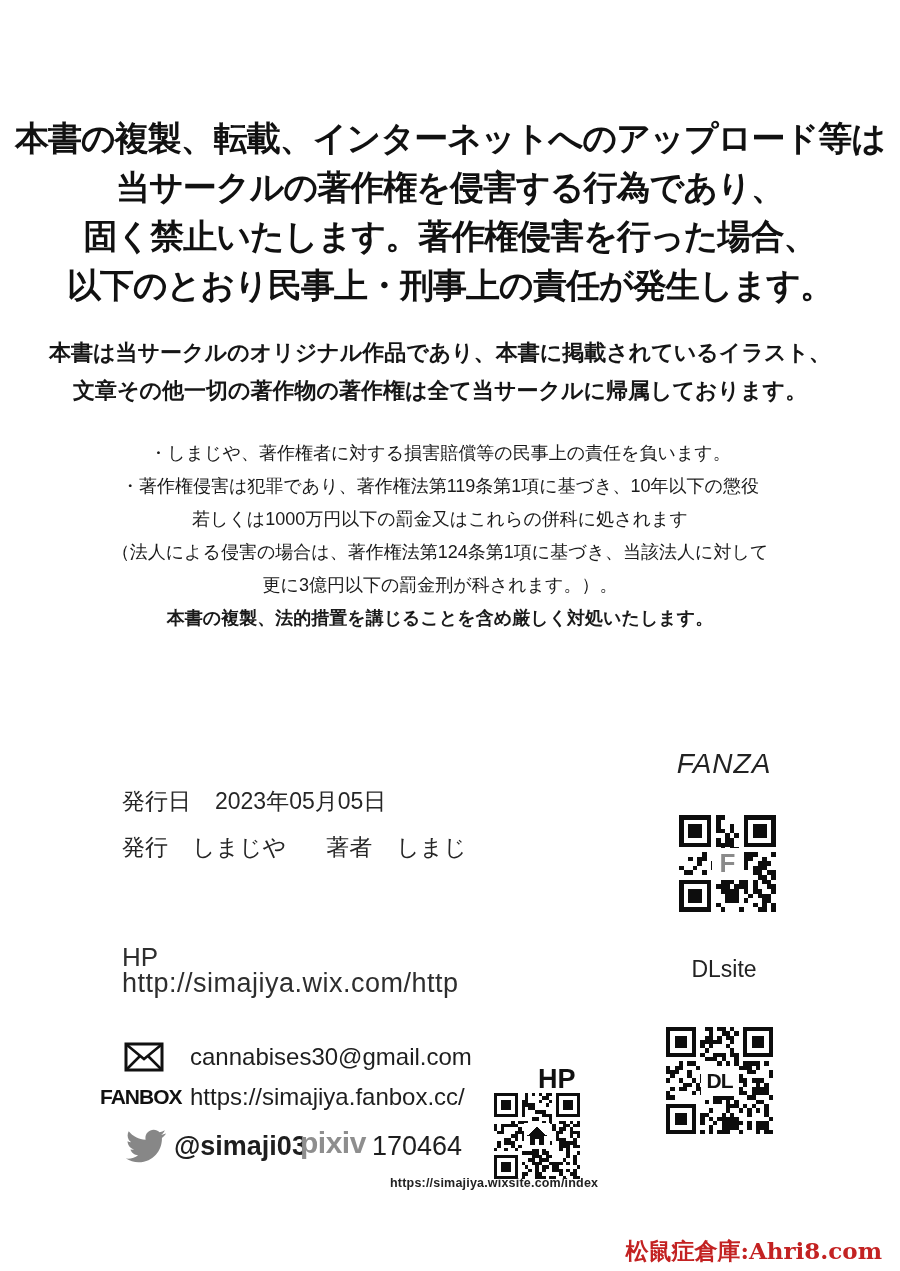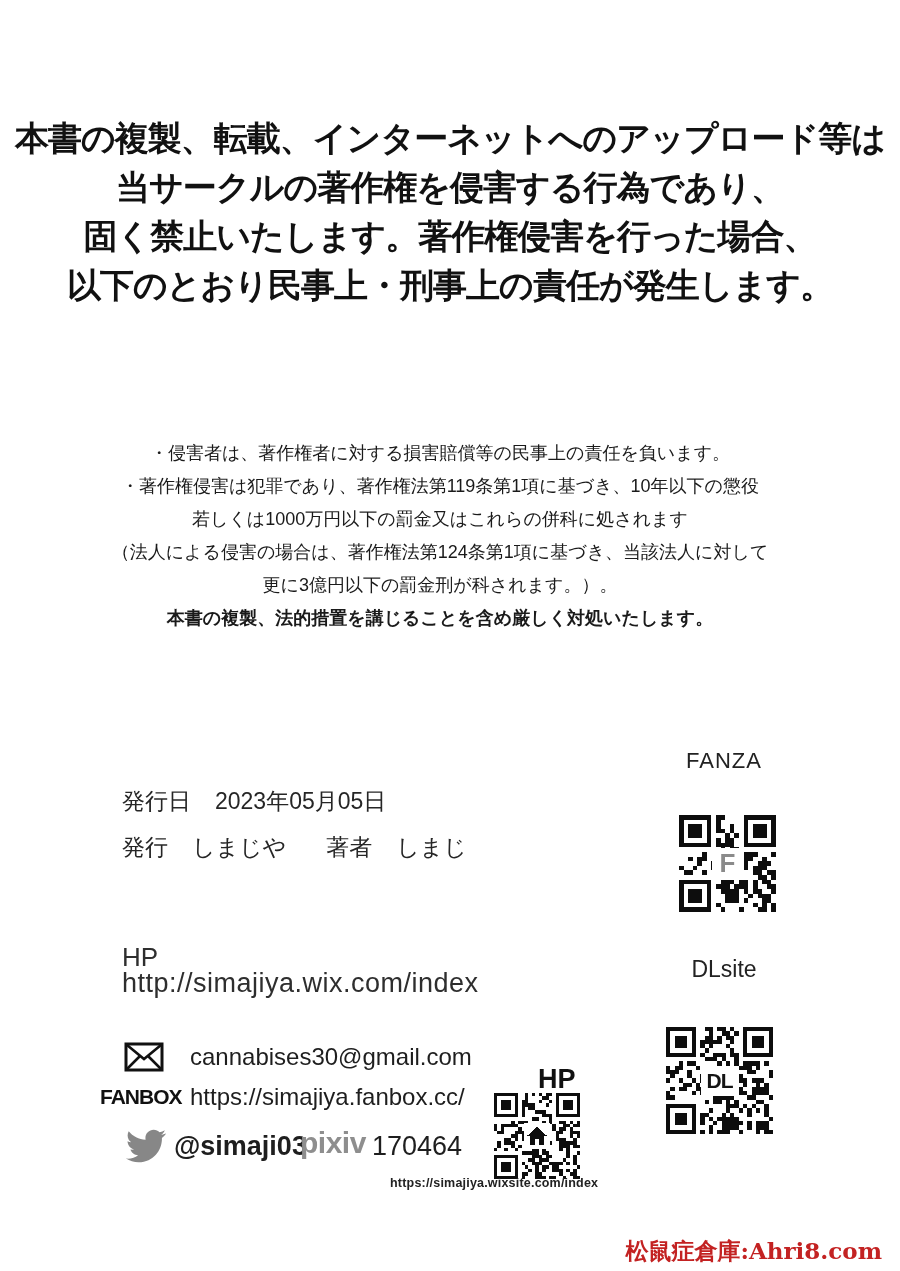--- a/index.html
+++ b/index.html
@@ -32,21 +32,21 @@
   .fanbox-logo{position:absolute;left:100px;top:1085px;font-size:21px;font-weight:800;
     letter-spacing:-1px;color:#111;}
   .fanbox-url{position:absolute;left:190px;top:1083px;font-size:24px;color:#1e1e1e;}
   .twitter-icon{position:absolute;left:124px;top:1126px;}
   .twitter-handle{position:absolute;left:174px;top:1131px;font-size:27px;color:#1e1e1e;font-weight:bold;}
   .pixiv-logo{position:absolute;left:300px;top:1126px;font-size:30px;font-weight:600;
     color:#8e8e8e;letter-spacing:-.5px;}
   .pixiv-id{position:absolute;left:372px;top:1131px;font-size:27px;color:#1e1e1e;}
   
   .fanza-label{position:absolute;left:664px;top:748px;width:120px;text-align:center;
-    font-size:22px;letter-spacing:1px;color:#222;}
+    font-size:28px;letter-spacing:1px;color:#222;font-style:italic;}
   .dlsite-label{position:absolute;left:664px;top:956px;width:120px;text-align:center;
     font-size:23px;color:#222;}
   .hpqr-label{position:absolute;left:538px;top:1064px;font-size:27px;font-weight:700;color:#111;}
   .hpqr-caption{position:absolute;left:390px;top:1176px;font-size:12.5px;font-weight:700;
     letter-spacing:.2px;color:#222;}
   
   .qr{position:absolute;background:#fff;}
   .qr svg{display:block;width:100%;height:100%;shape-rendering:crispEdges;fill:#0d0d0d;}
   .qr-fanza{left:679px;top:814px;width:97px;height:99px;}
   .qr-dlsite{left:666px;top:1027px;width:107px;height:107px;}
@@ -66,40 +66,44 @@
 
 <div class="page">
 
   <div class="heading">
     <div>本書の複製、転載、インターネットへのアップロード等は</div>
     <div>当サークルの著作権を侵害する行為であり、</div>
     <div>固く禁止いたします。著作権侵害を行った場合、</div>
     <div>以下のとおり民事上・刑事上の責任が発生します。</div>
   </div>
 
+  <div class="ownership">
+    <div>本書は当サークルのオリジナル作品であり、本書に掲載されているイラスト、</div>
+    <div>文章その他一切の著作物の著作権は全て当サークルに帰属しております。</div>
+  </div>
 
   <div class="legal">
-    <div>・侵害者は、著作権者に対する損害賠償等の民事上の責任を負います。</div>
+    <div>・しまじや、著作権者に対する損害賠償等の民事上の責任を負います。</div>
     <div>・著作権侵害は犯罪であり、著作権法第119条第1項に基づき、10年以下の懲役</div>
     <div>若しくは1000万円以下の罰金又はこれらの併科に処されます</div>
     <div>（法人による侵害の場合は、著作権法第124条第1項に基づき、当該法人に対して</div>
     <div>更に3億円以下の罰金刑が科されます。）。</div>
     <div class="bold">本書の複製、法的措置を講じることを含め厳しく対処いたします。</div>
   </div>
 
   <div class="row-date">
     <span>発行日</span><span class="val">2023年05月05日</span>
   </div>
 
   <div class="row-pub">
     <span>発行</span><span class="g24">しまじや</span><span class="g40">著者</span><span class="g24">しまじ</span>
   </div>
 
   <div class="hp-label">HP</div>
-  <div class="hp-url">http://simajiya.wix.com/index</div>
+  <div class="hp-url">http://simajiya.wix.com/http</div>
 
   <span class="mail-icon">
     <svg width="40" height="30" viewBox="0 0 40 30">
       <rect x="2" y="2" width="36" height="26" fill="none" stroke="#111" stroke-width="3"></rect>
       <path d="M3 3 L20 17 L37 3 M3 27 L16 14 M37 27 L24 14" fill="none" stroke="#111" stroke-width="2.6"></path>
     </svg>
   </span>
   <span class="email-text">cannabises30@gmail.com</span>
 
   <span class="fanbox-logo">FANBOX</span>

